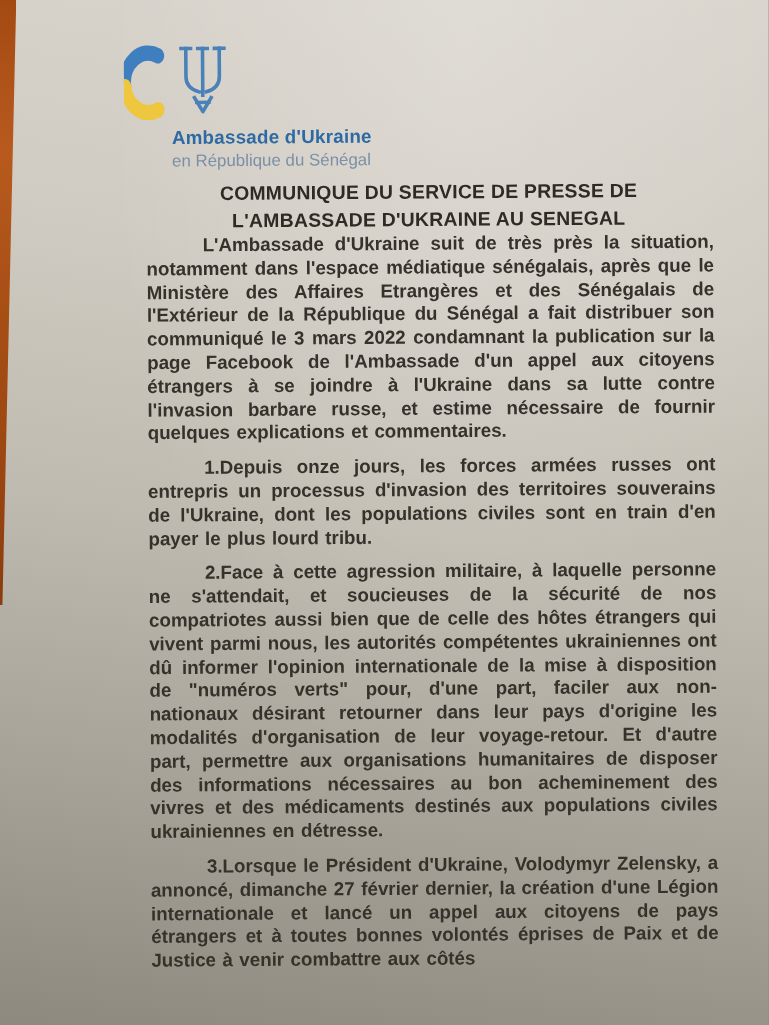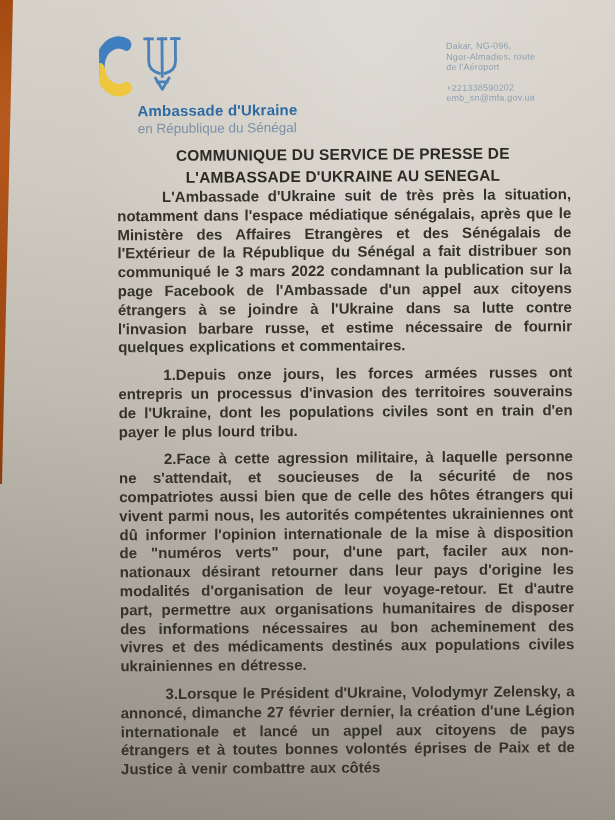--- a/index.html
+++ b/index.html
@@ -76,28 +76,20 @@
           <path d="M17 50 h10"></path>
         </g>
       </svg>
     </div>
 
     <div class="org">
       <div class="org-name">Ambassade d'Ukraine</div>
       <div class="org-sub">en République du Sénégal</div>
     </div>
 
-    <div class="contact">
-      <div>Dakar, NG-096,</div>
-      <div>Ngor-Almadies, route</div>
-      <div>de l'Aéroport</div>
-      <div class="gap"></div>
-      <div>+221338590202</div>
-      <div>emb_sn@mfa.gov.ua</div>
-    </div>
 
     <h1 class="title">
       <span>COMMUNIQUE DU SERVICE DE PRESSE DE</span><br>
       <span>L'AMBASSADE D'UKRAINE AU SENEGAL</span>
     </h1>
 
     <main class="bodytext">
       <p>L'Ambassade d'Ukraine suit de très près la situation, notamment dans l'espace médiatique sénégalais, après que le Ministère des Affaires Etrangères et des Sénégalais de l'Extérieur de la République du Sénégal a fait distribuer son communiqué le 3 mars 2022 condamnant la publication sur la page Facebook de l'Ambassade d'un appel aux citoyens étrangers à se joindre à l'Ukraine dans sa lutte contre l'invasion barbare russe, et estime nécessaire de fournir quelques explications et commentaires.</p>
       <p>1.Depuis onze jours, les forces armées russes ont entrepris un processus d'invasion des territoires souverains de l'Ukraine, dont les populations civiles sont en train d'en payer le plus lourd tribu.</p>
       <p>2.Face à cette agression militaire, à laquelle personne ne s'attendait, et soucieuses de la sécurité de nos compatriotes aussi bien que de celle des hôtes étrangers qui vivent parmi nous, les autorités compétentes ukrainiennes ont dû informer l'opinion internationale de la mise à disposition de "numéros verts" pour, d'une part, faciler aux non-nationaux désirant retourner dans leur pays d'origine les modalités d'organisation de leur voyage-retour. Et d'autre part, permettre aux organisations humanitaires de disposer des informations nécessaires au bon acheminement des vivres et des médicaments destinés aux populations civiles ukrainiennes en détresse.</p>

